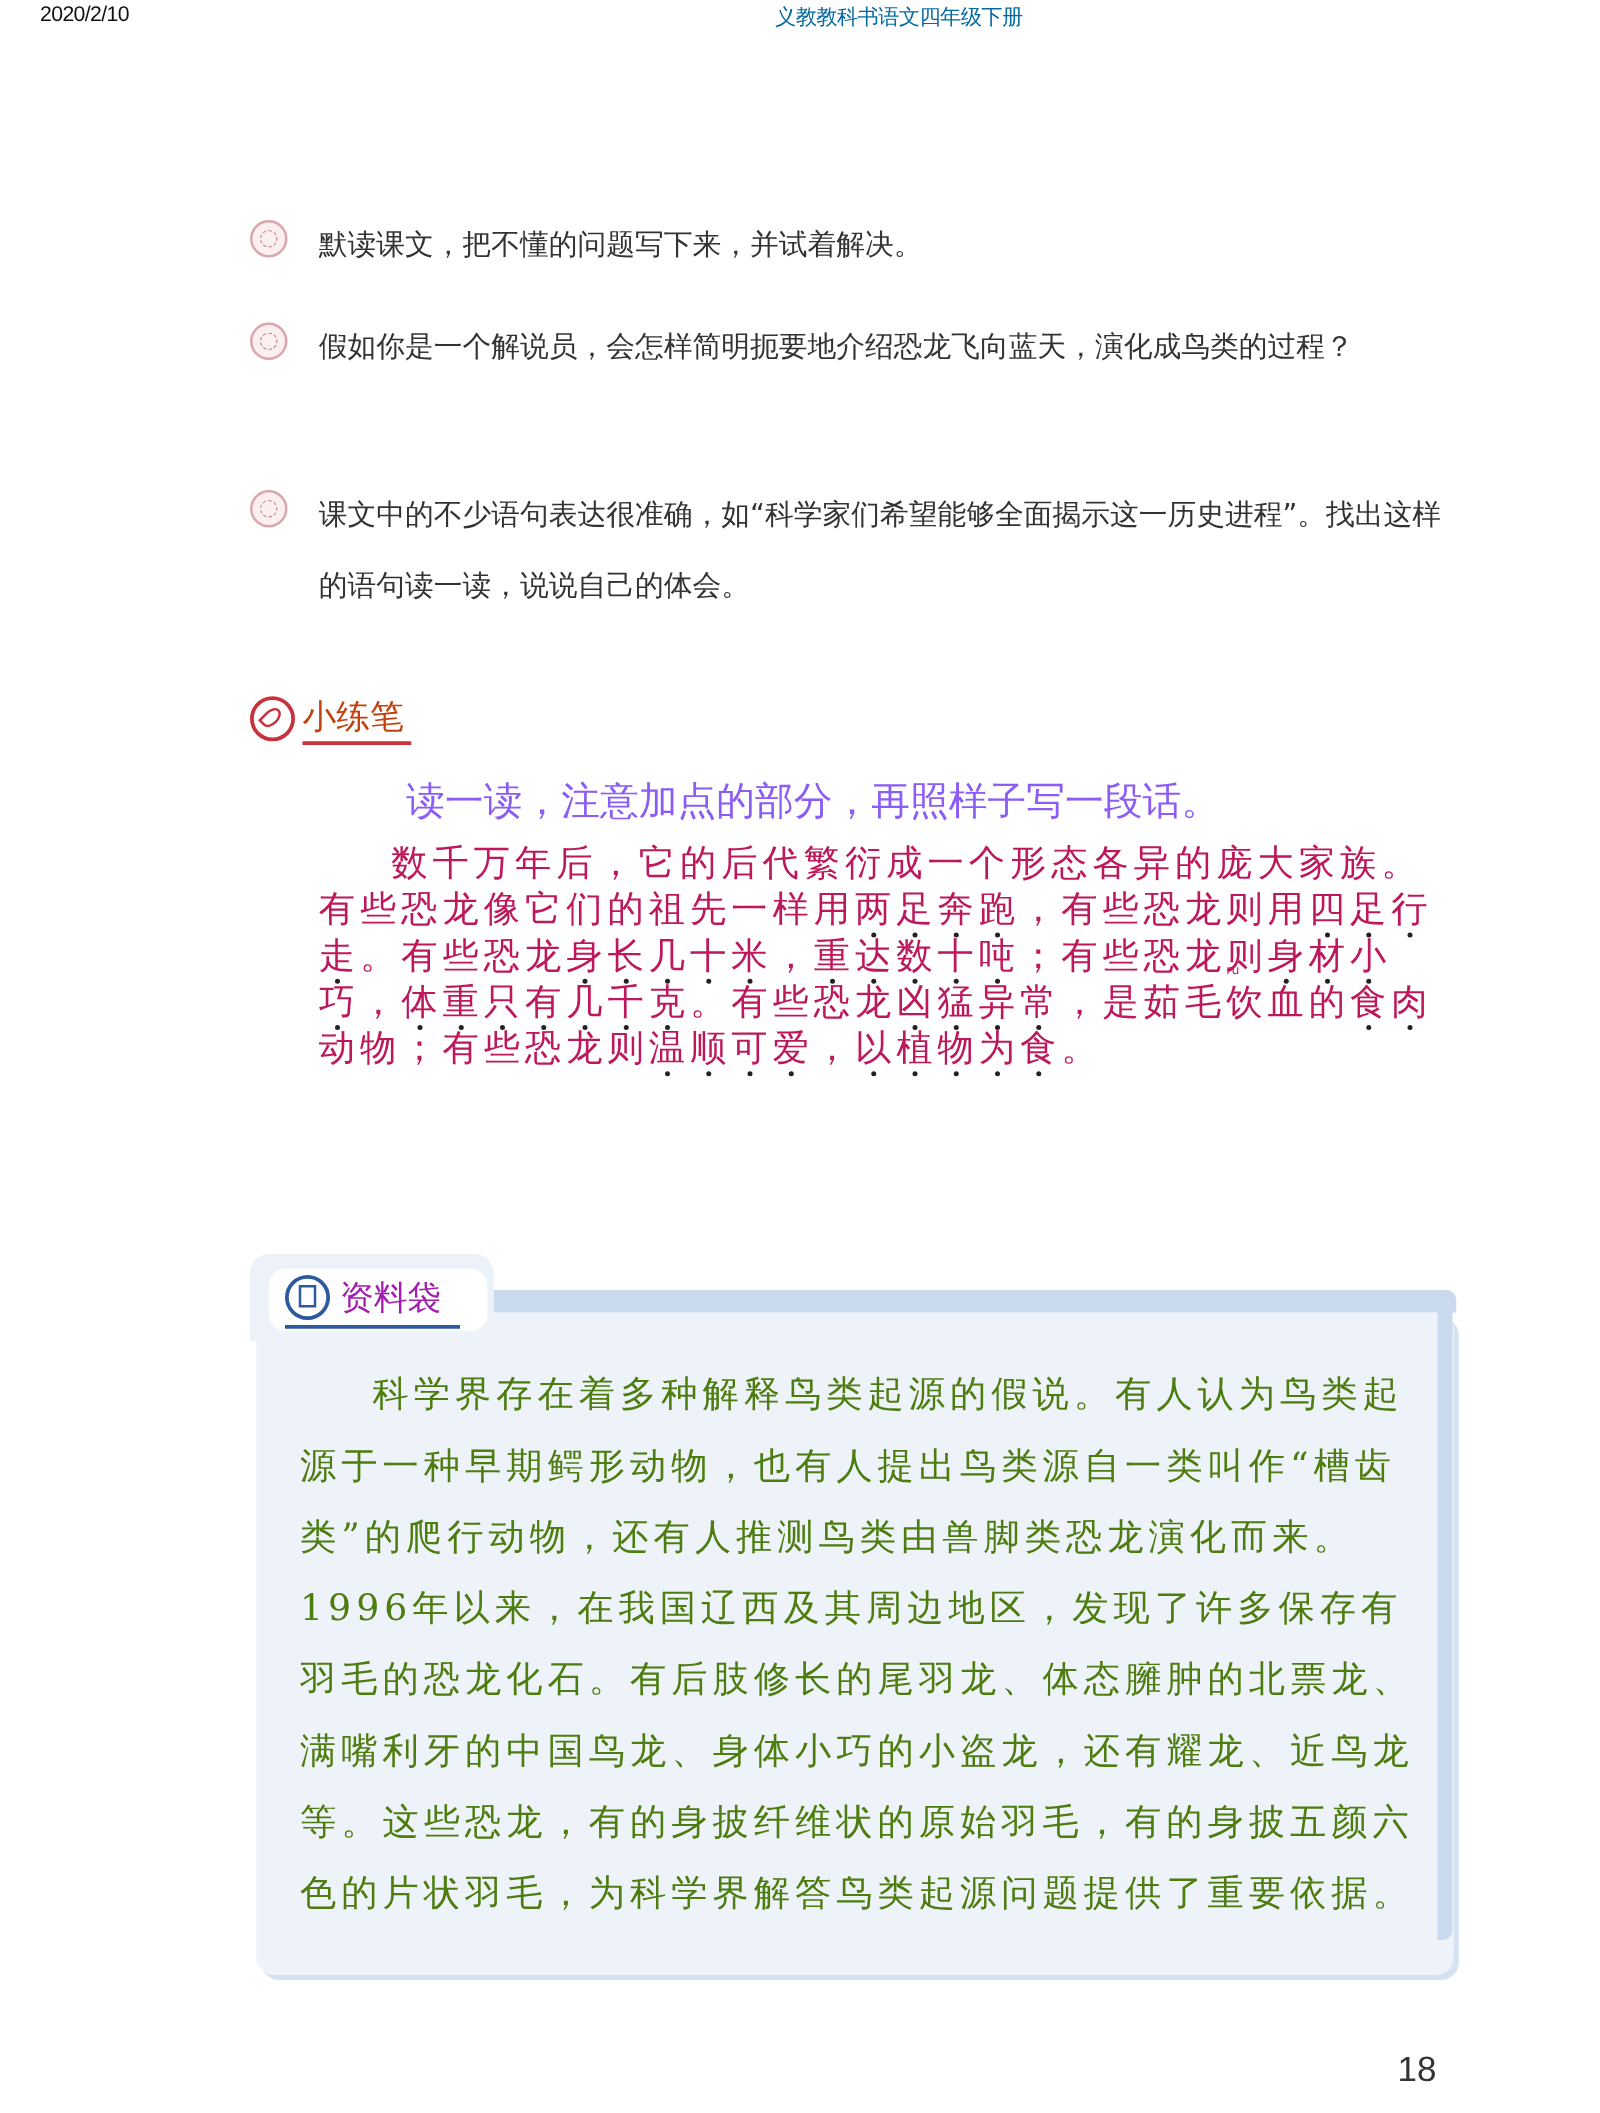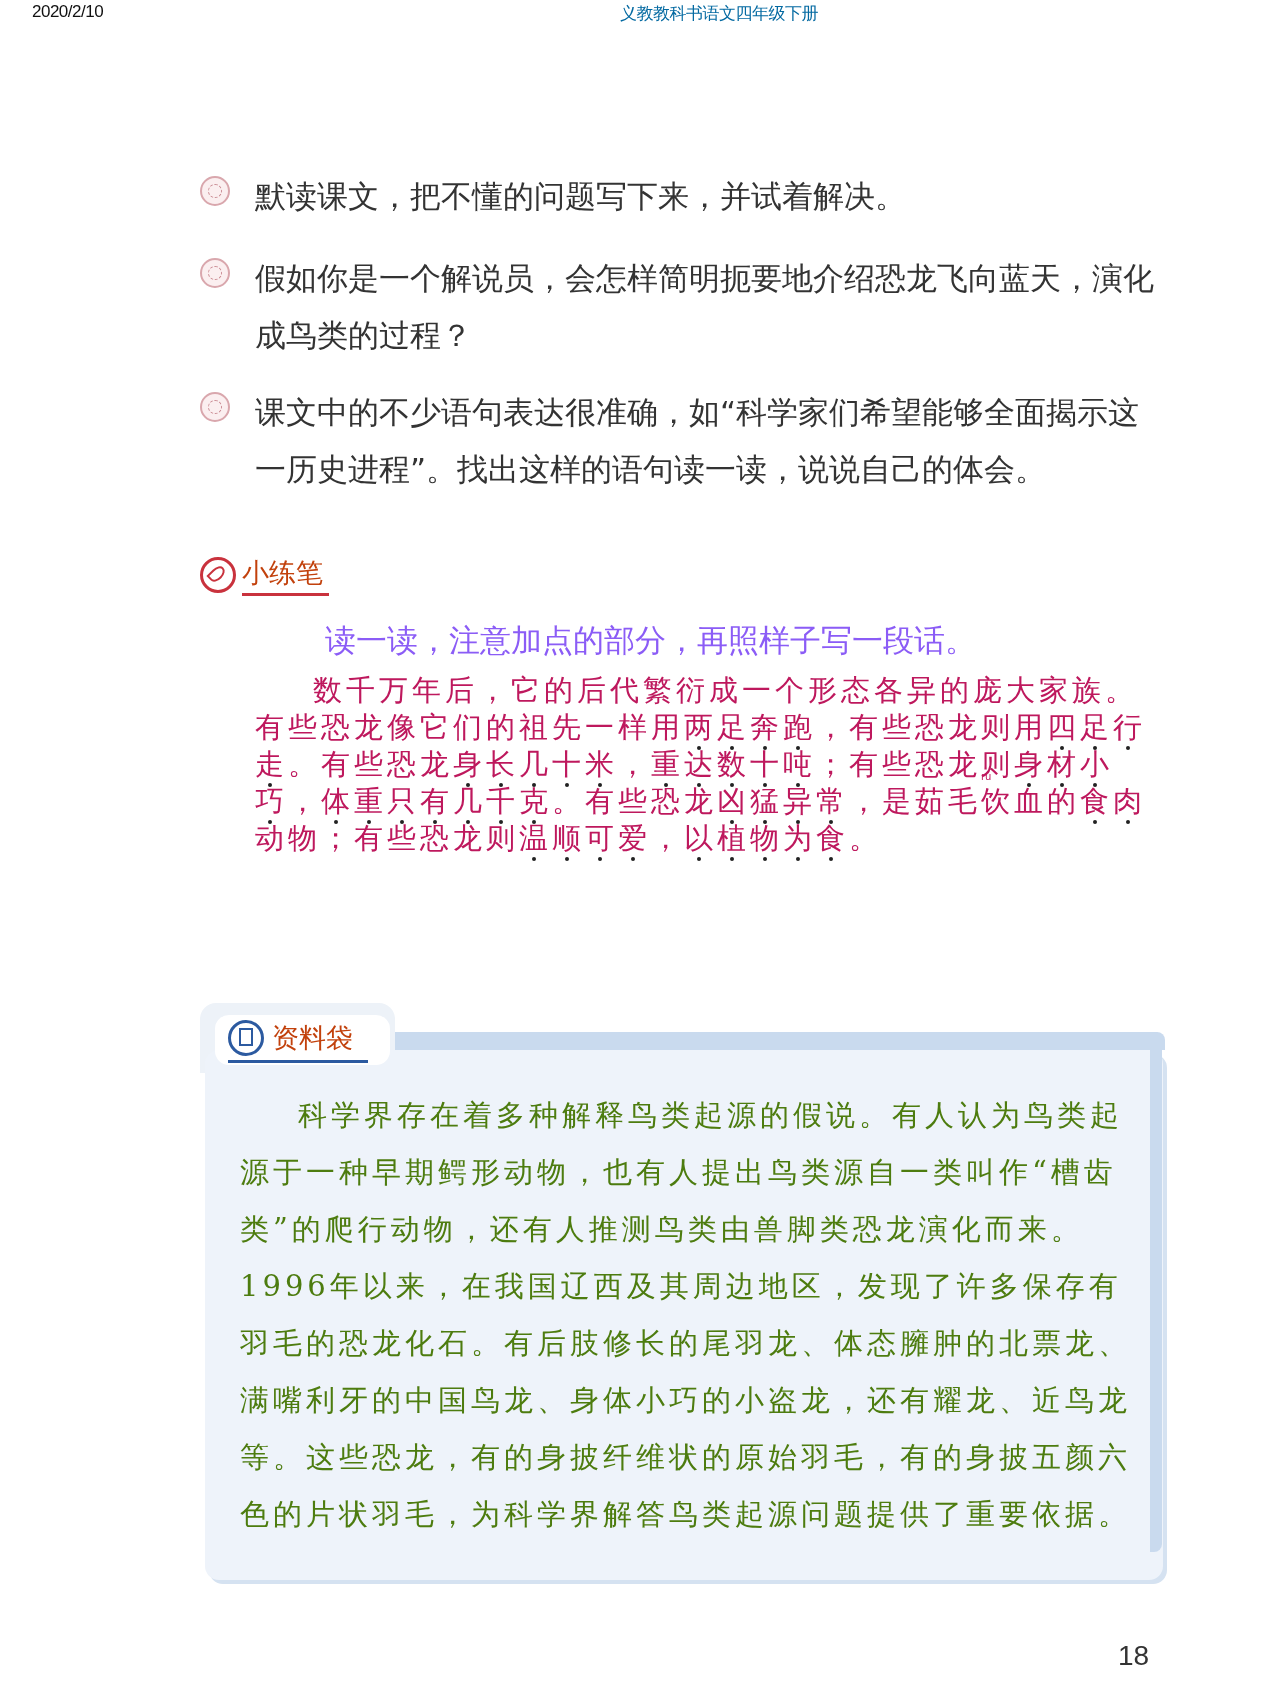--- a/index.html
+++ b/index.html
@@ -20,21 +20,21 @@
   }
   .q-icon {
     position: absolute; left: 0; top: 8px; width: 30px; height: 30px; border-radius: 50%;
     border: 2px solid #d9a7ad; box-sizing: border-box; background: #fbeff0;
   }
   .q-icon::after {
     content: ""; position: absolute; left: 6px; top: 6px; width: 14px; height: 14px;
     border-radius: 50%; border: 1.5px dashed #c98a92; box-sizing: border-box;
   }
   .q-text {
-    margin-left: 55px; font-size: 31px; line-height: 57px; color: #333;
+    margin-left: 55px; font-size: 23px; line-height: 57px; color: #333;
     font-family: "DejaVu Sans", sans-serif; letter-spacing: 0px;
   }
   .xlb {
     position: absolute; left: 200px; top: 555px; height: 40px; display: flex; align-items: center;
   }
   .xlb-icon {
     width: 36px; height: 36px; border-radius: 50%; border: 3px solid #c9323d; box-sizing: border-box;
     position: relative;
   }
   .xlb-icon::after {
@@ -83,21 +83,21 @@
   .zlb-header {
     position: absolute; left: 228px; top: 1020px; display: flex; align-items: center;
   }
   .zlb-icon {
     width: 36px; height: 36px; border-radius: 50%; border: 3px solid #2c5aa0; box-sizing: border-box; position: relative;
   }
   .zlb-icon::after {
     content: ""; position: absolute; left: 8px; top: 5px; width: 14px; height: 18px; border: 2px solid #2c5aa0; box-sizing: border-box;
   }
   .zlb-label {
-    margin-left: 8px; font-family: "DejaVu Sans", sans-serif; font-size: 27px; color: #c2410c;
+    margin-left: 8px; font-family: "DejaVu Sans", sans-serif; font-size: 27px; color: #a21caf;
   }
   .zlb-underline {
     position: absolute; left: 228px; top: 1060px; width: 140px; height: 3px; background: #2c5aa0;
   }
   .zlb-text {
     position: absolute; left: 240px; top: 1087px; width: 900px;
     font-family: "DejaVu Serif", serif; font-size: 29px; line-height: 57px; letter-spacing: 4px; color: #4d7c0f;
   }
   .zlb-text p { margin: 0; text-indent: 2em; }
   .page-num {

